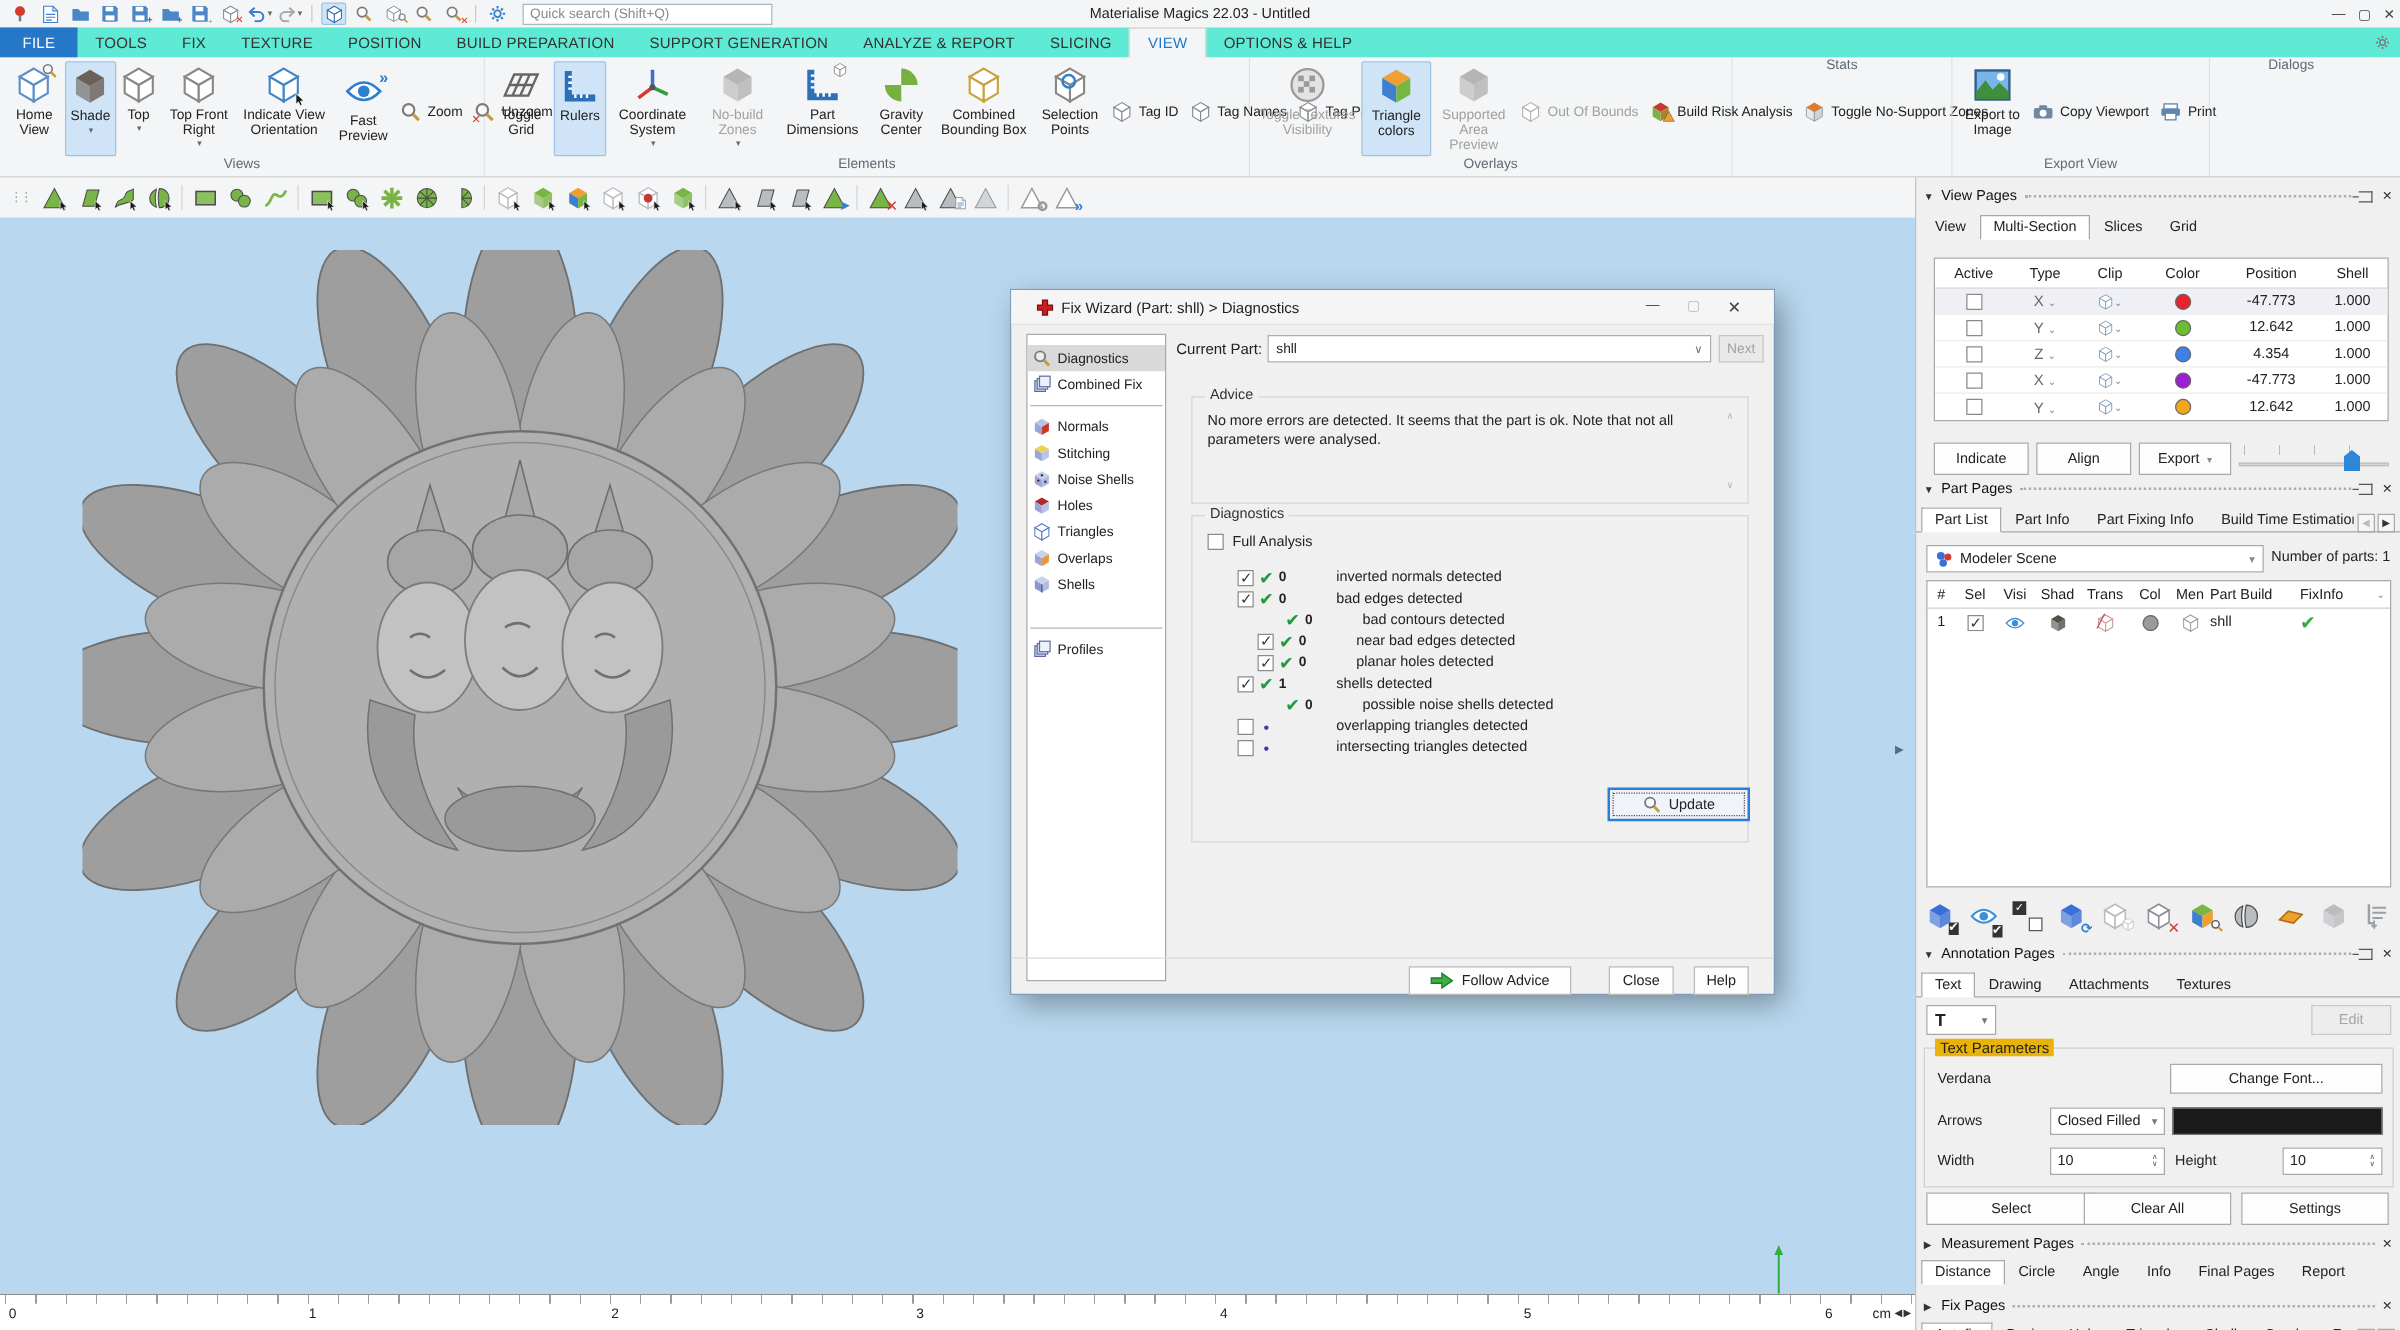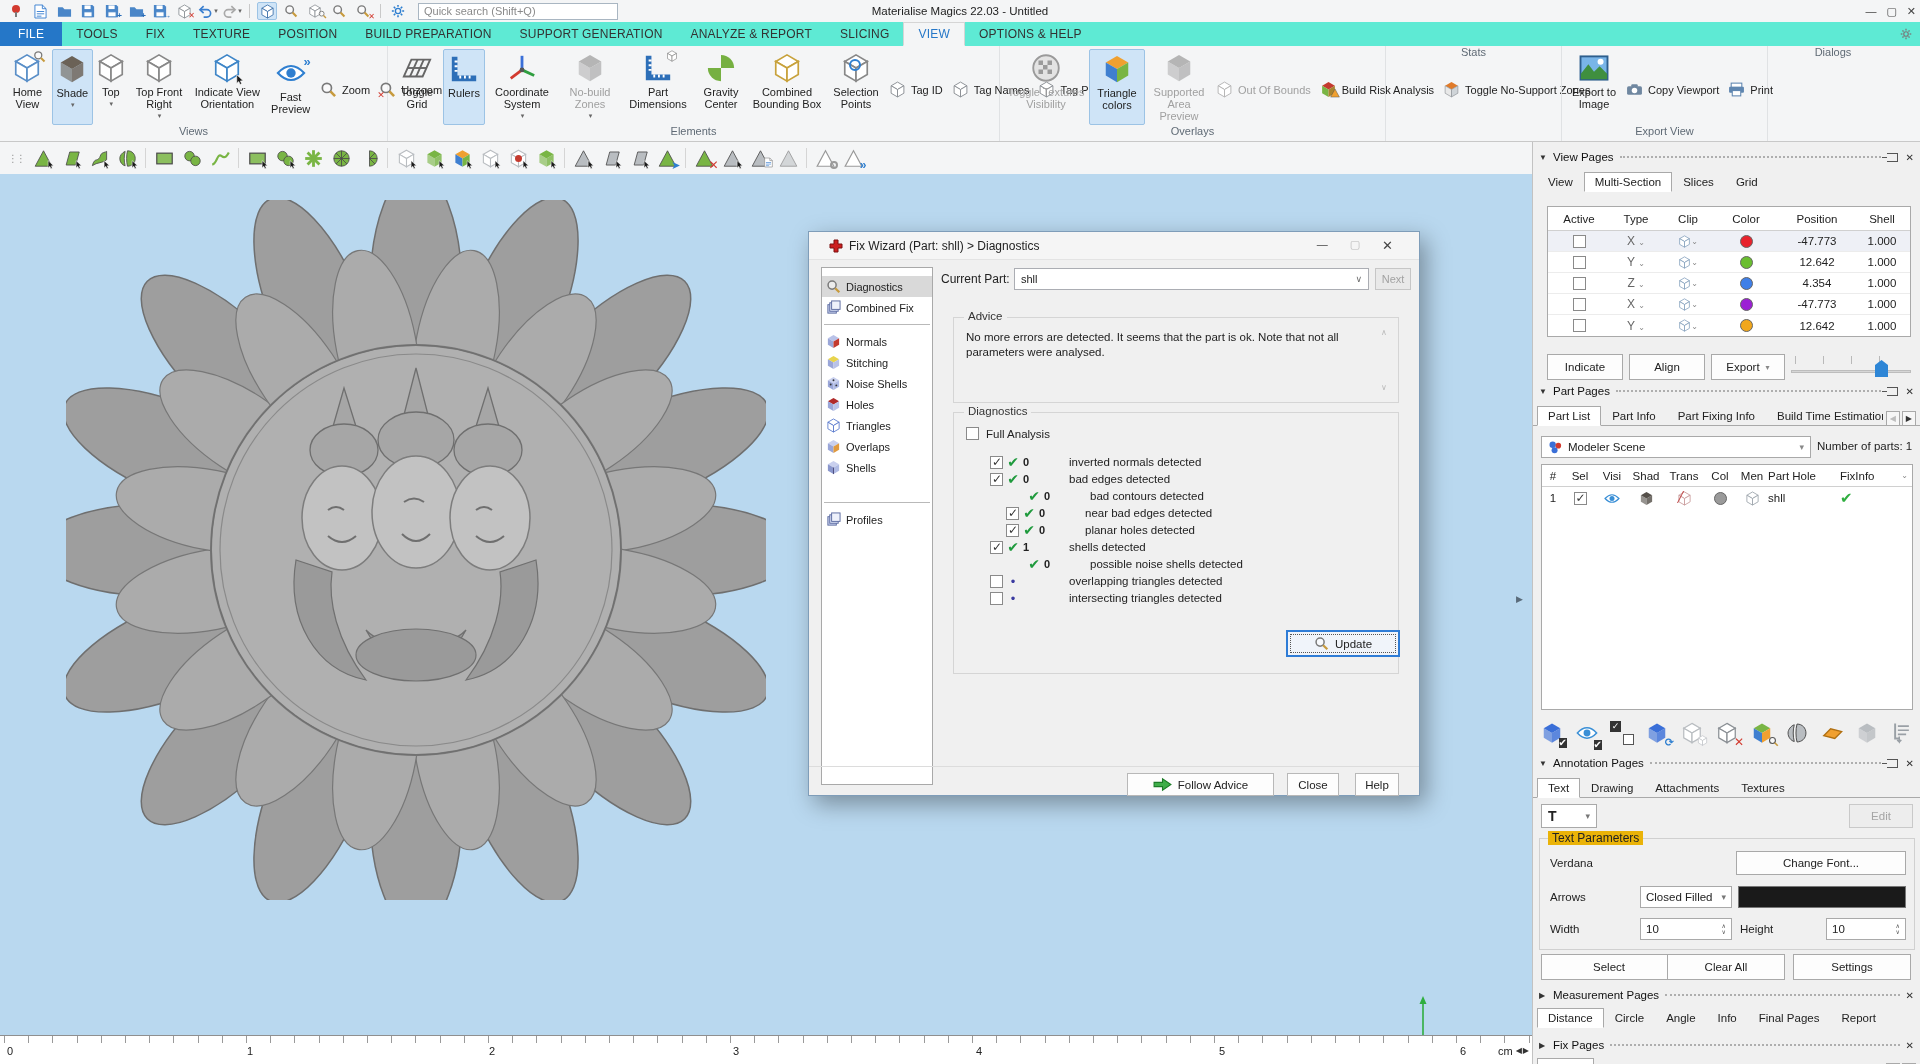--- a/index.html
+++ b/index.html
@@ -1170,21 +1170,21 @@
   </div>
 
   <div id="update-btn">
       <svg class="ic" width="15" height="15" color="#7a7a7a">
         <use href="#mag"></use>
       </svg>
       <span>Update</span>
     </div>
 
   <div id="dlg-footer"></div>
-  <div class="dlg-btn" style="left:318px;top:541px;width:147px">
+  <div class="dlg-btn" style="left:318px;top:541px;width:130px">
       <svg class="ic" width="19" height="15">
         <use href="#arR"></use>
       </svg>
       <span>Follow Advice</span>
     </div>
   <div class="dlg-btn" style="left:478px;top:541px;width:52px">
       <span>Close</span>
     </div>
   <div class="dlg-btn" style="left:546px;top:541px;width:44px">
       <span>Help</span>
@@ -1334,21 +1334,21 @@
     <div id="pp-count"><span>Number of parts:</span> <span>1</span></div>
     <div id="pp-table">
       <div class="thr">
         <div class="pc" style="width:22px">#</div>
         <div class="pc" style="width:32px">Sel</div>
         <div class="pc" style="width:32px">Visi</div>
         <div class="pc" style="width:36px">Shad</div>
         <div class="pc" style="width:40px">Trans</div>
         <div class="pc" style="width:32px">Col</div>
         <div class="pc" style="width:32px">Men</div>
-        <div class="pc" style="width:72px;justify-content:flex-start">Part Hole</div>
+        <div class="pc" style="width:72px;justify-content:flex-start">Part Build</div>
         <div class="pc" style="width:56px;justify-content:flex-start">FixInfo</div>
         <div class="pc" style="flex:1;justify-content:flex-end;padding-right:4px">
             <span class="chev-s">⌄</span>
           </div>
       </div>
       <div class="row">
         <div class="pc" style="width:22px">1</div>
         <div class="pc" style="width:32px">
             <span class="cb on"></span>
           </div>

